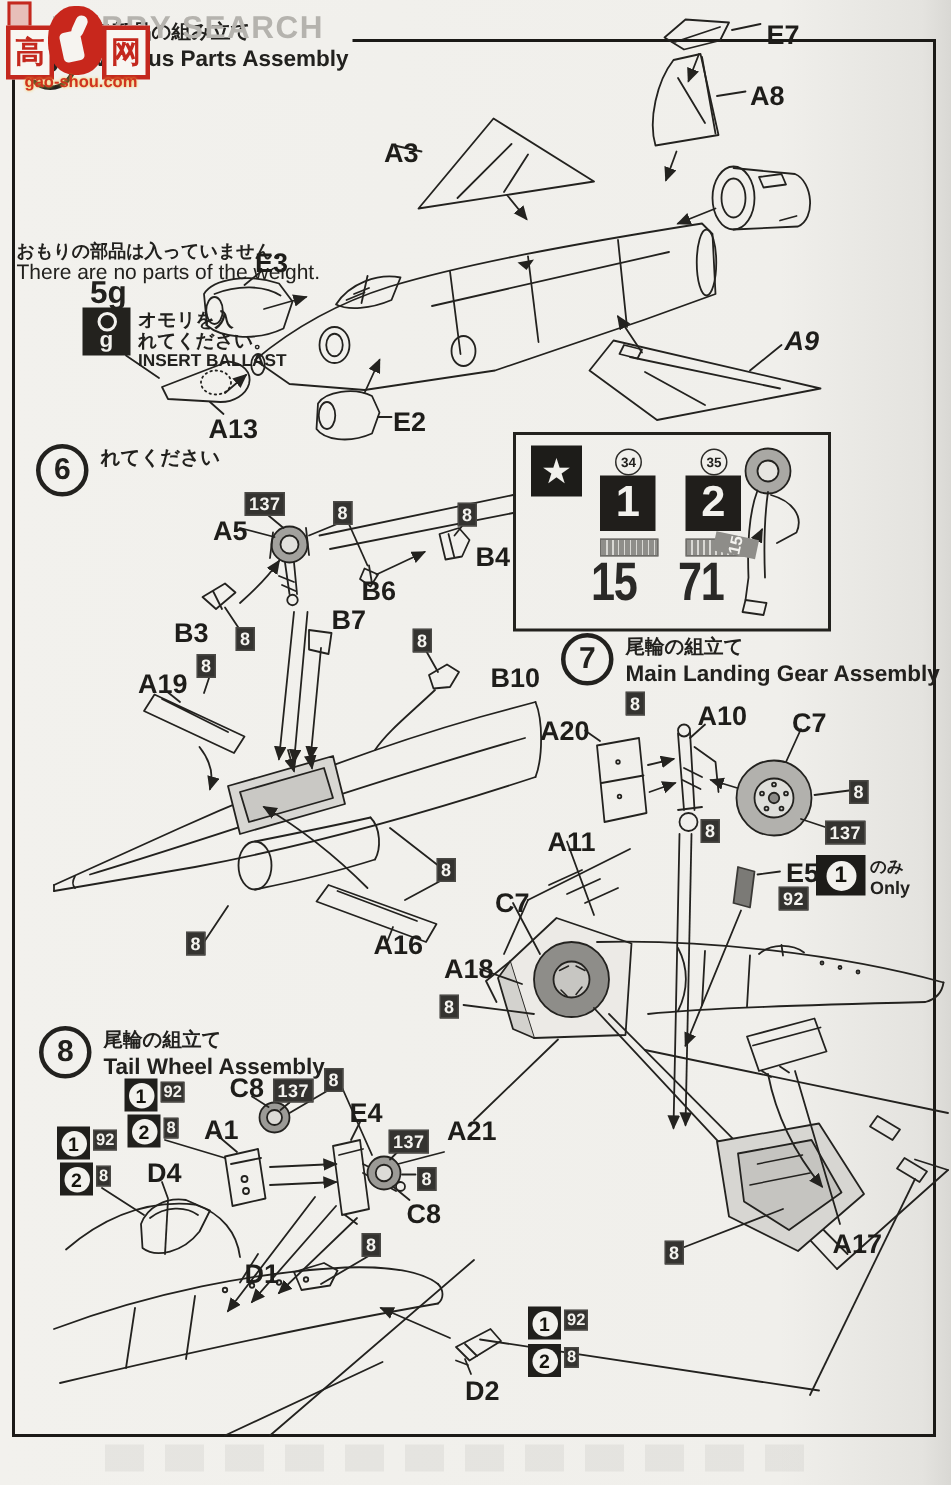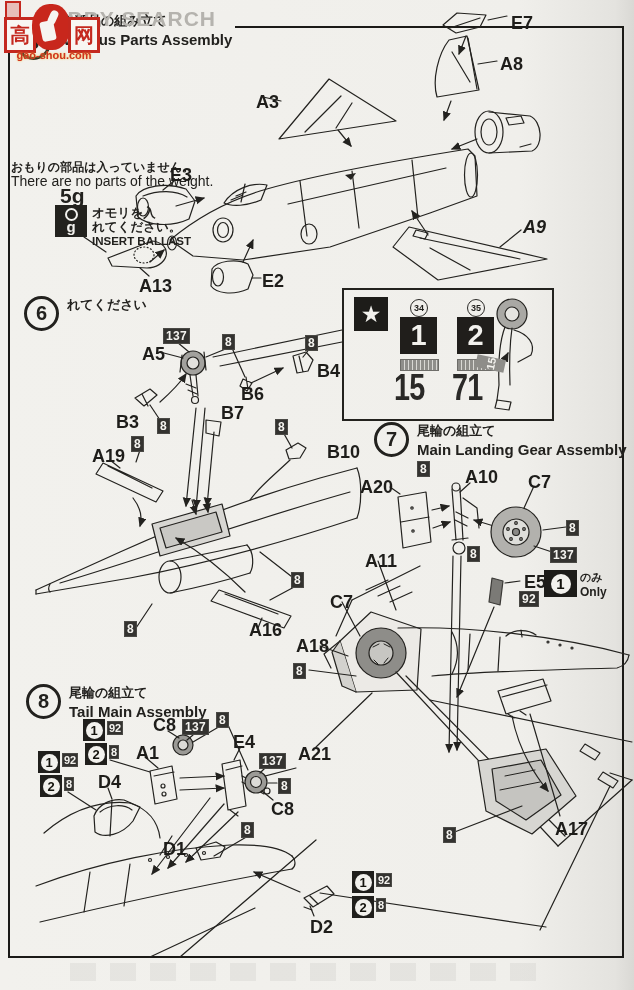--- a/index.html
+++ b/index.html
@@ -97,21 +97,21 @@
     <div class="step-num">7</div>
     <div class="step-titles">
       <div class="step-jp">尾輪の組立て</div>
       <div class="step-en">Main Landing Gear Assembly</div>
     </div>
   </div>
   <div class="step-header" style="left:26px;top:684px">
     <div class="step-num">8</div>
     <div class="step-titles">
       <div class="step-jp">尾輪の組立て</div>
-      <div class="step-en">Tail Main Assembly</div>
+      <div class="step-en">Tail Wheel Assembly</div>
     </div>
   </div>
 
   <div class="abs" id="note-jp">おもりの部品は入っていません。</div>
   <div class="abs" id="note-en">There are no parts of the weight.</div>
   <div class="abs" id="weight-5g">5g</div>
   <div class="abs" id="weight-icon">
     <div class="knob"></div>
     <div class="wletter">g</div>
   </div>

